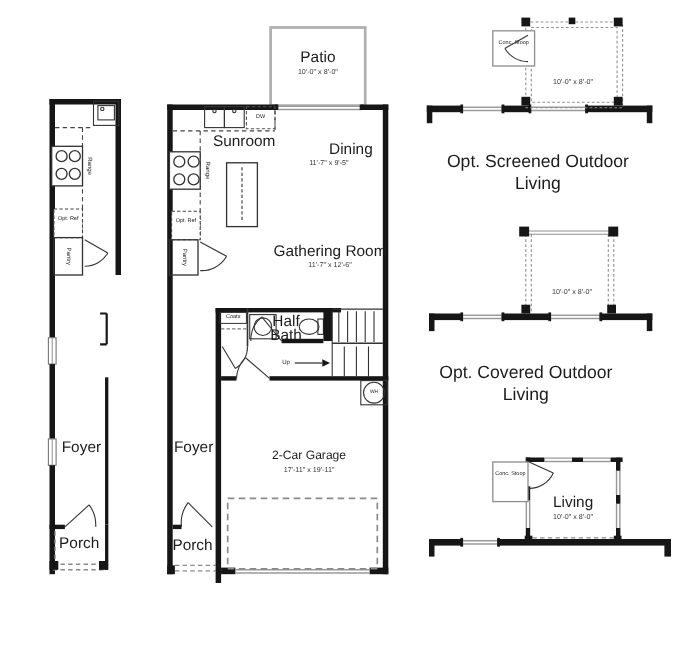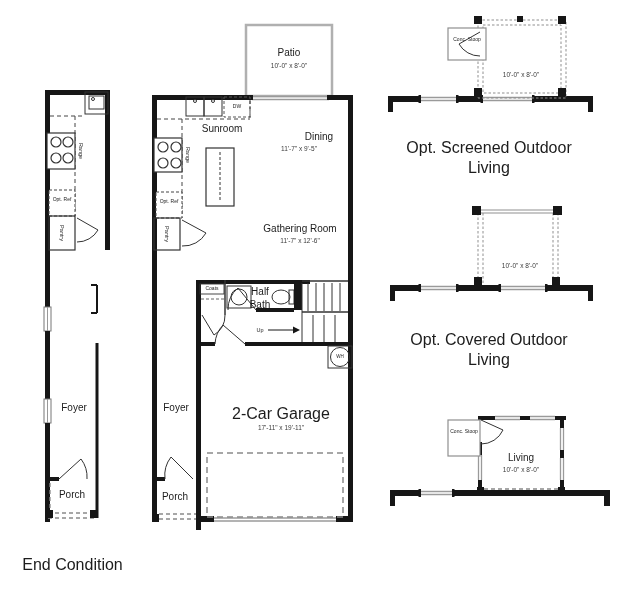--- a/index.html
+++ b/index.html
@@ -8,21 +8,21 @@
     font-family:"Liberation Sans","DejaVu Sans",sans-serif;color:#1c1c1c;
     overflow:hidden;
   }
   #linework{position:absolute;left:0;top:0;}
   .lbl{position:absolute;transform:translate(-50%,-50%);white-space:nowrap;
        text-align:center;line-height:1.1;color:#1c1c1c;}
   .wrap{position:absolute;text-align:center;color:#1c1c1c;}
   .vert{position:absolute;transform:translate(-50%,-50%);writing-mode:vertical-rl;
         white-space:nowrap;color:#1c1c1c;}
   .fs4{font-size:4.5px;} .fs5{font-size:5px;} .fs55{font-size:5.5px;}
-  .fs6{font-size:6.5px;color:#3a3a3a;} .fs10{font-size:10px;} .fs11{font-size:16px;}
+  .fs6{font-size:6.5px;color:#3a3a3a;} .fs10{font-size:14px;} .fs11{font-size:11px;}
   .cap{font-size:16px;line-height:20px;}
   .nm{line-height:13px;}
 </style>
 </head>
 <body>
 
 <div id="canvas">
 
 <svg id="linework" width="620" height="600" viewBox="0 0 620 600">
 
@@ -349,17 +349,16 @@
 <div class="vert fs55" style="left:62px;top:233px;">Pantry</div>
 <div class="wrap fs5" style="left:52px;top:196px;width:20px;line-height:6.5px;">Opt. Ref</div>
 
 <div class="lbl fs6" style="left:521px;top:75px;">10'-0" x 8'-0"</div>
 <div class="wrap fs5" style="left:452px;top:36px;width:30px;line-height:6.5px;">Conc. Stoop</div>
 <div class="lbl fs6" style="left:520px;top:266px;">10'-0" x 8'-0"</div>
 <div class="lbl fs10" style="left:521px;top:457px;">Living</div>
 <div class="lbl fs6" style="left:521px;top:470px;">10'-0" x 8'-0"</div>
 <div class="wrap fs5" style="left:450px;top:428px;width:28px;line-height:6.5px;">Conc. Stoop</div>
 
-<div class="wrap cap" style="left:10px;top:555px;width:125px;">End Condition</div>
 <div class="wrap cap" style="left:401px;top:138px;width:176px;">Opt. Screened Outdoor Living</div>
-<div class="wrap cap" style="left:401px;top:330px;width:176px;">Opt. Covered Outdoor Living</div>
+<div class="wrap cap" style="left:390px;top:330px;width:176px;">Opt. Covered Outdoor Living</div>
 
 </div>
 
 </body></html>

